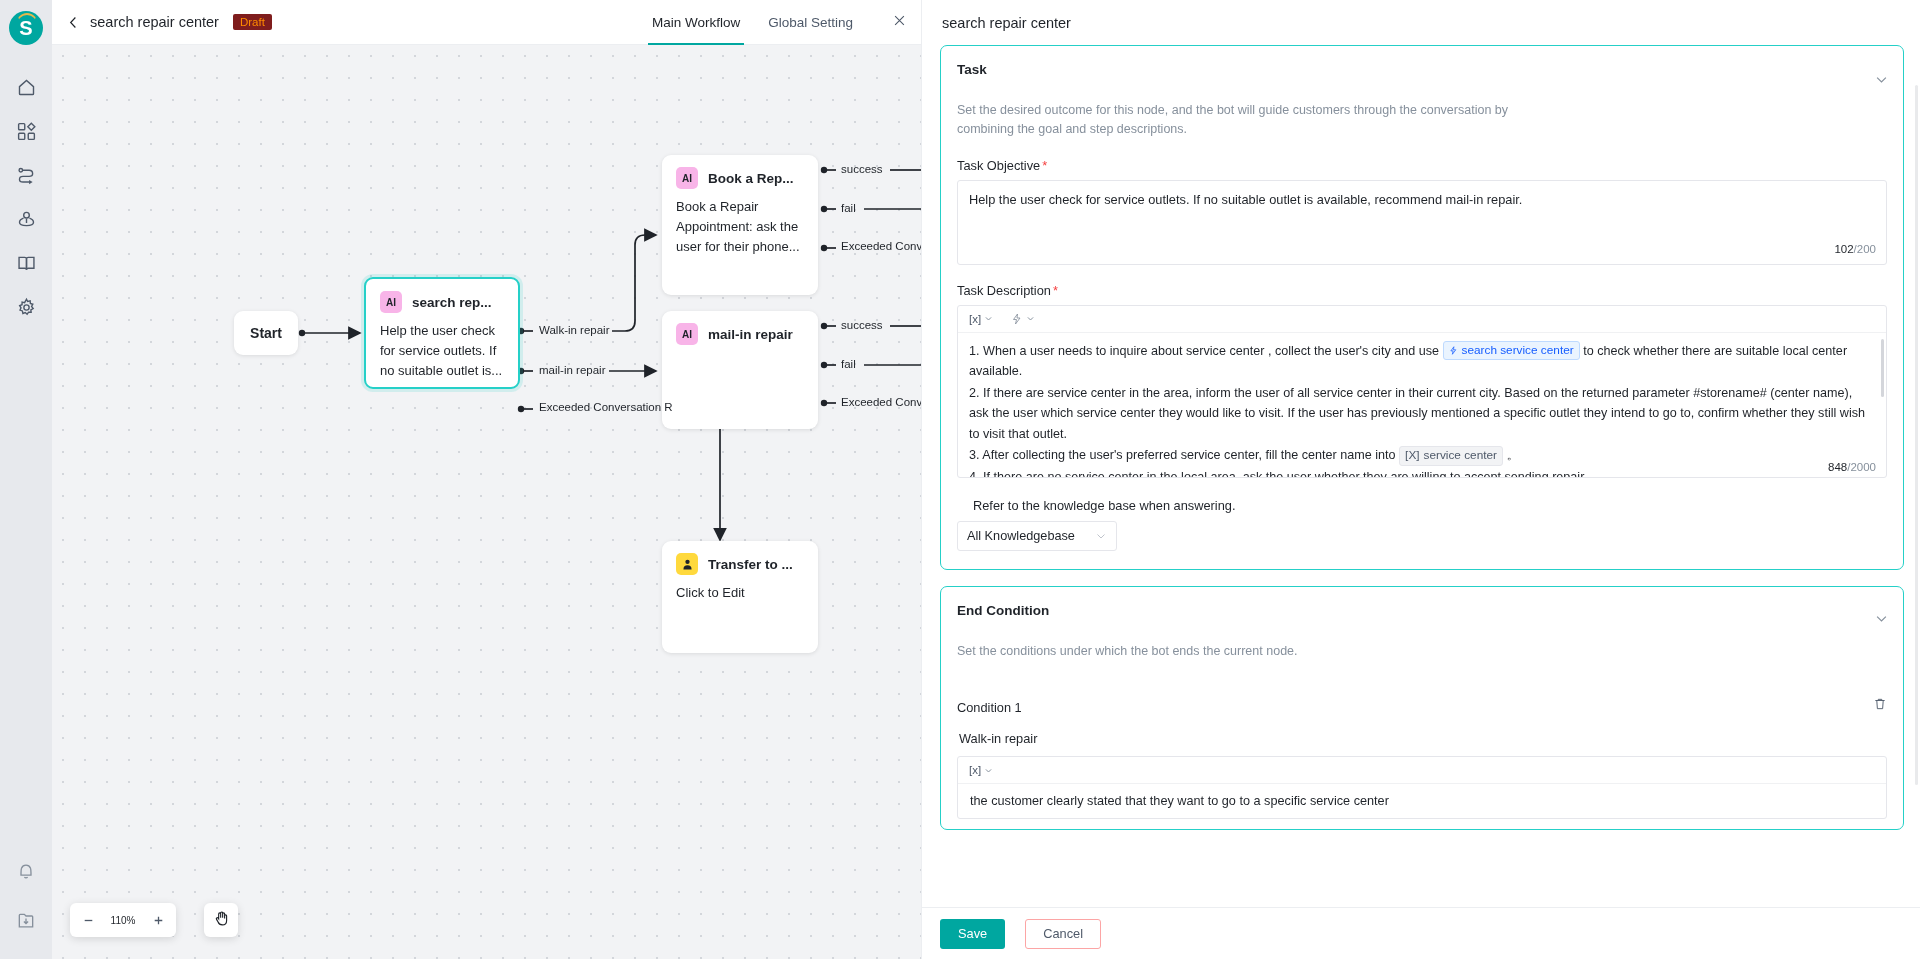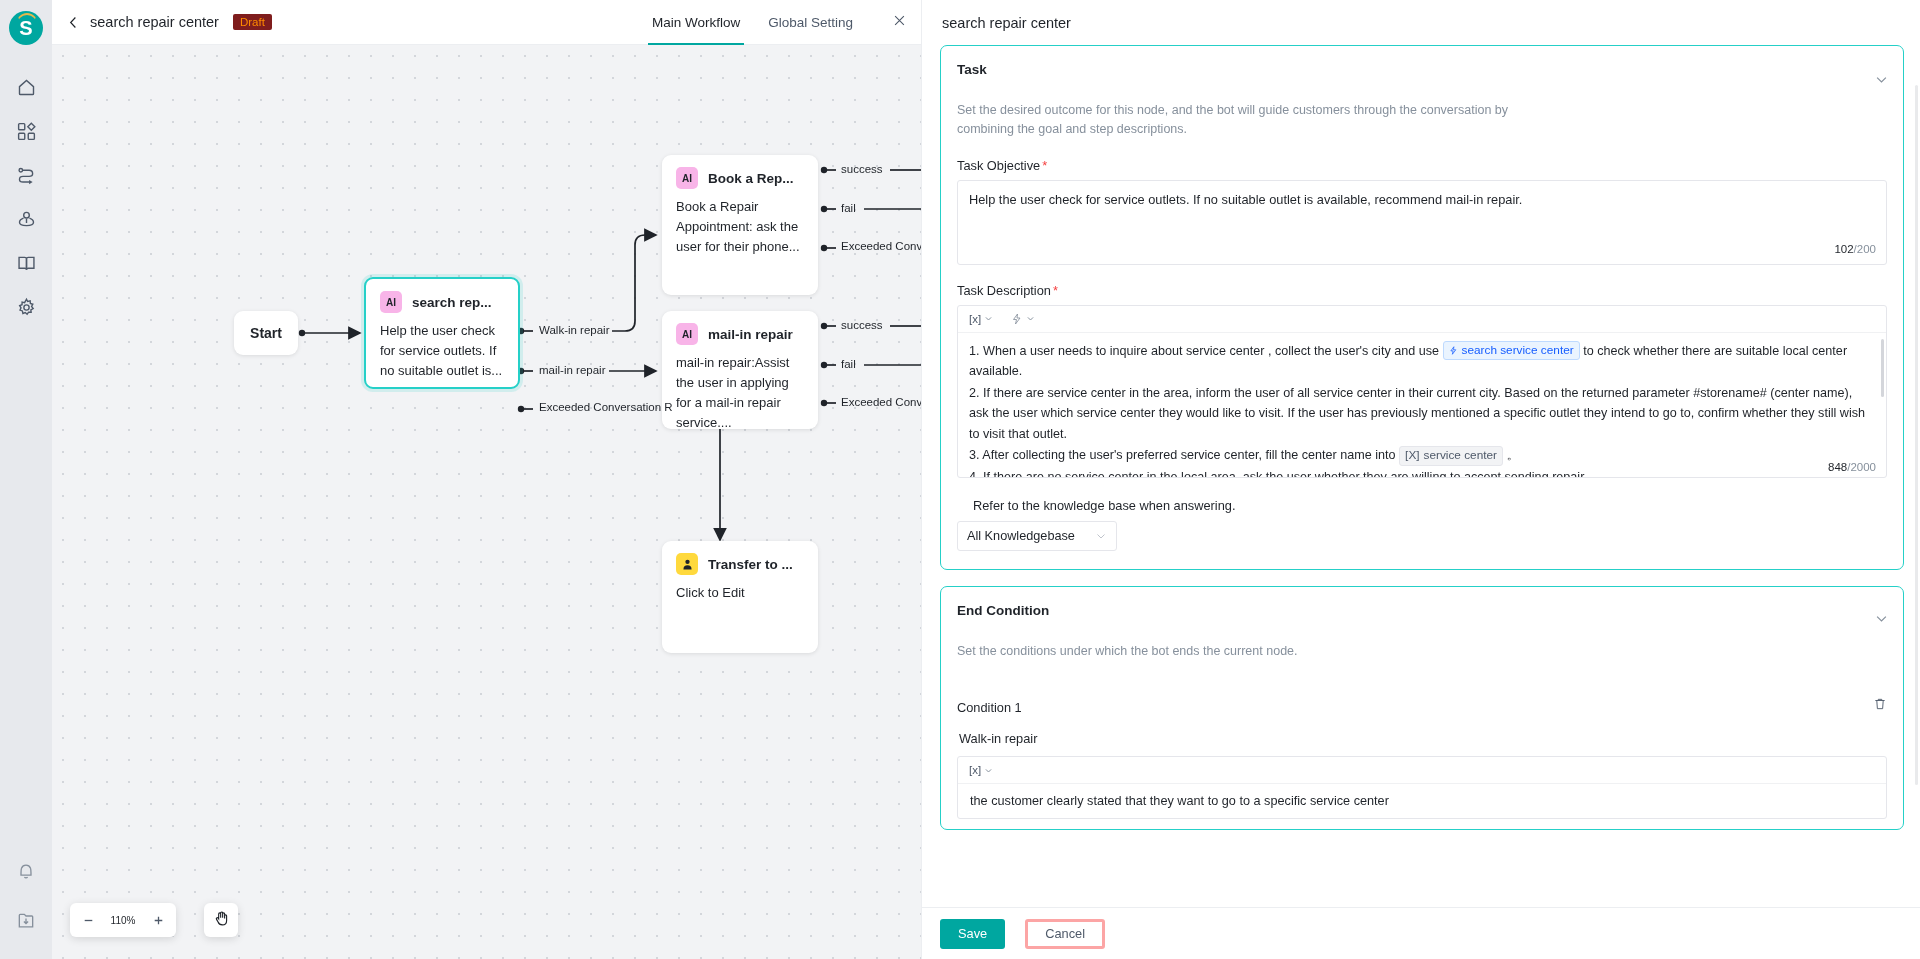--- a/index.html
+++ b/index.html
@@ -158,21 +158,21 @@
   .cond-box { border:1px solid #e5e6eb; border-radius:3px; }
   .cond-text { padding:10px 12px; font-size:12.7px; color:#1f2329; }
 
   .footer {
     height:52px; border-top:1px solid #eceef1; display:flex; align-items:center;
     gap:20px; padding:0 0 0 18px; background:#fff;
   }
   .btn { height:30px; padding:0 17px; border-radius:3px; font-size:12.8px;
     display:flex; align-items:center; cursor:pointer; border:1px solid transparent; }
   .btn-primary { background:#00a7a0; color:#fff; }
-  .btn-default { background:#fff; color:#4e5969; border:3px solid #fca5a5; }
+  .btn-default { background:#fff; color:#4e5969; border:1px solid #fca5a5; }
 
   .panel-scrollbar { position:absolute; right:2px; top:40px; width:3px; height:700px; background:#e9eaec; border-radius:2px; }
 </style>
 </head>
 <body>
 
 <div class="app">
 
   <div class="rail">
     <div class="rail-logo">
@@ -346,21 +346,20 @@
           <div class="node-title">Book a Rep...</div>
         </div>
         <div class="node-body">Book a Repair Appointment: ask the user for their phone...</div>
       </div>
 
       <div class="node" style="left:610px; top:266px; width:156px; height:118px;">
         <div class="node-hd">
           <div class="node-ico ico-ai">AI</div>
           <div class="node-title">mail-in repair</div>
         </div>
-        <div class="node-body">mail-in repair:Assist the user in applying for a mail-in repair service....</div>
       </div>
 
       <div class="node" style="left:610px; top:496px; width:156px; height:112px;">
         <div class="node-hd">
           <div class="node-ico ico-transfer">
             <svg width="13" height="13" viewBox="0 0 24 24" fill="#1f2329">
               <circle cx="12" cy="7" r="4"></circle>
               <path d="M4.5 21 Q4.5 13.5 12 13.5 Q19.5 13.5 19.5 21 Z"></path>
             </svg>
           </div>

